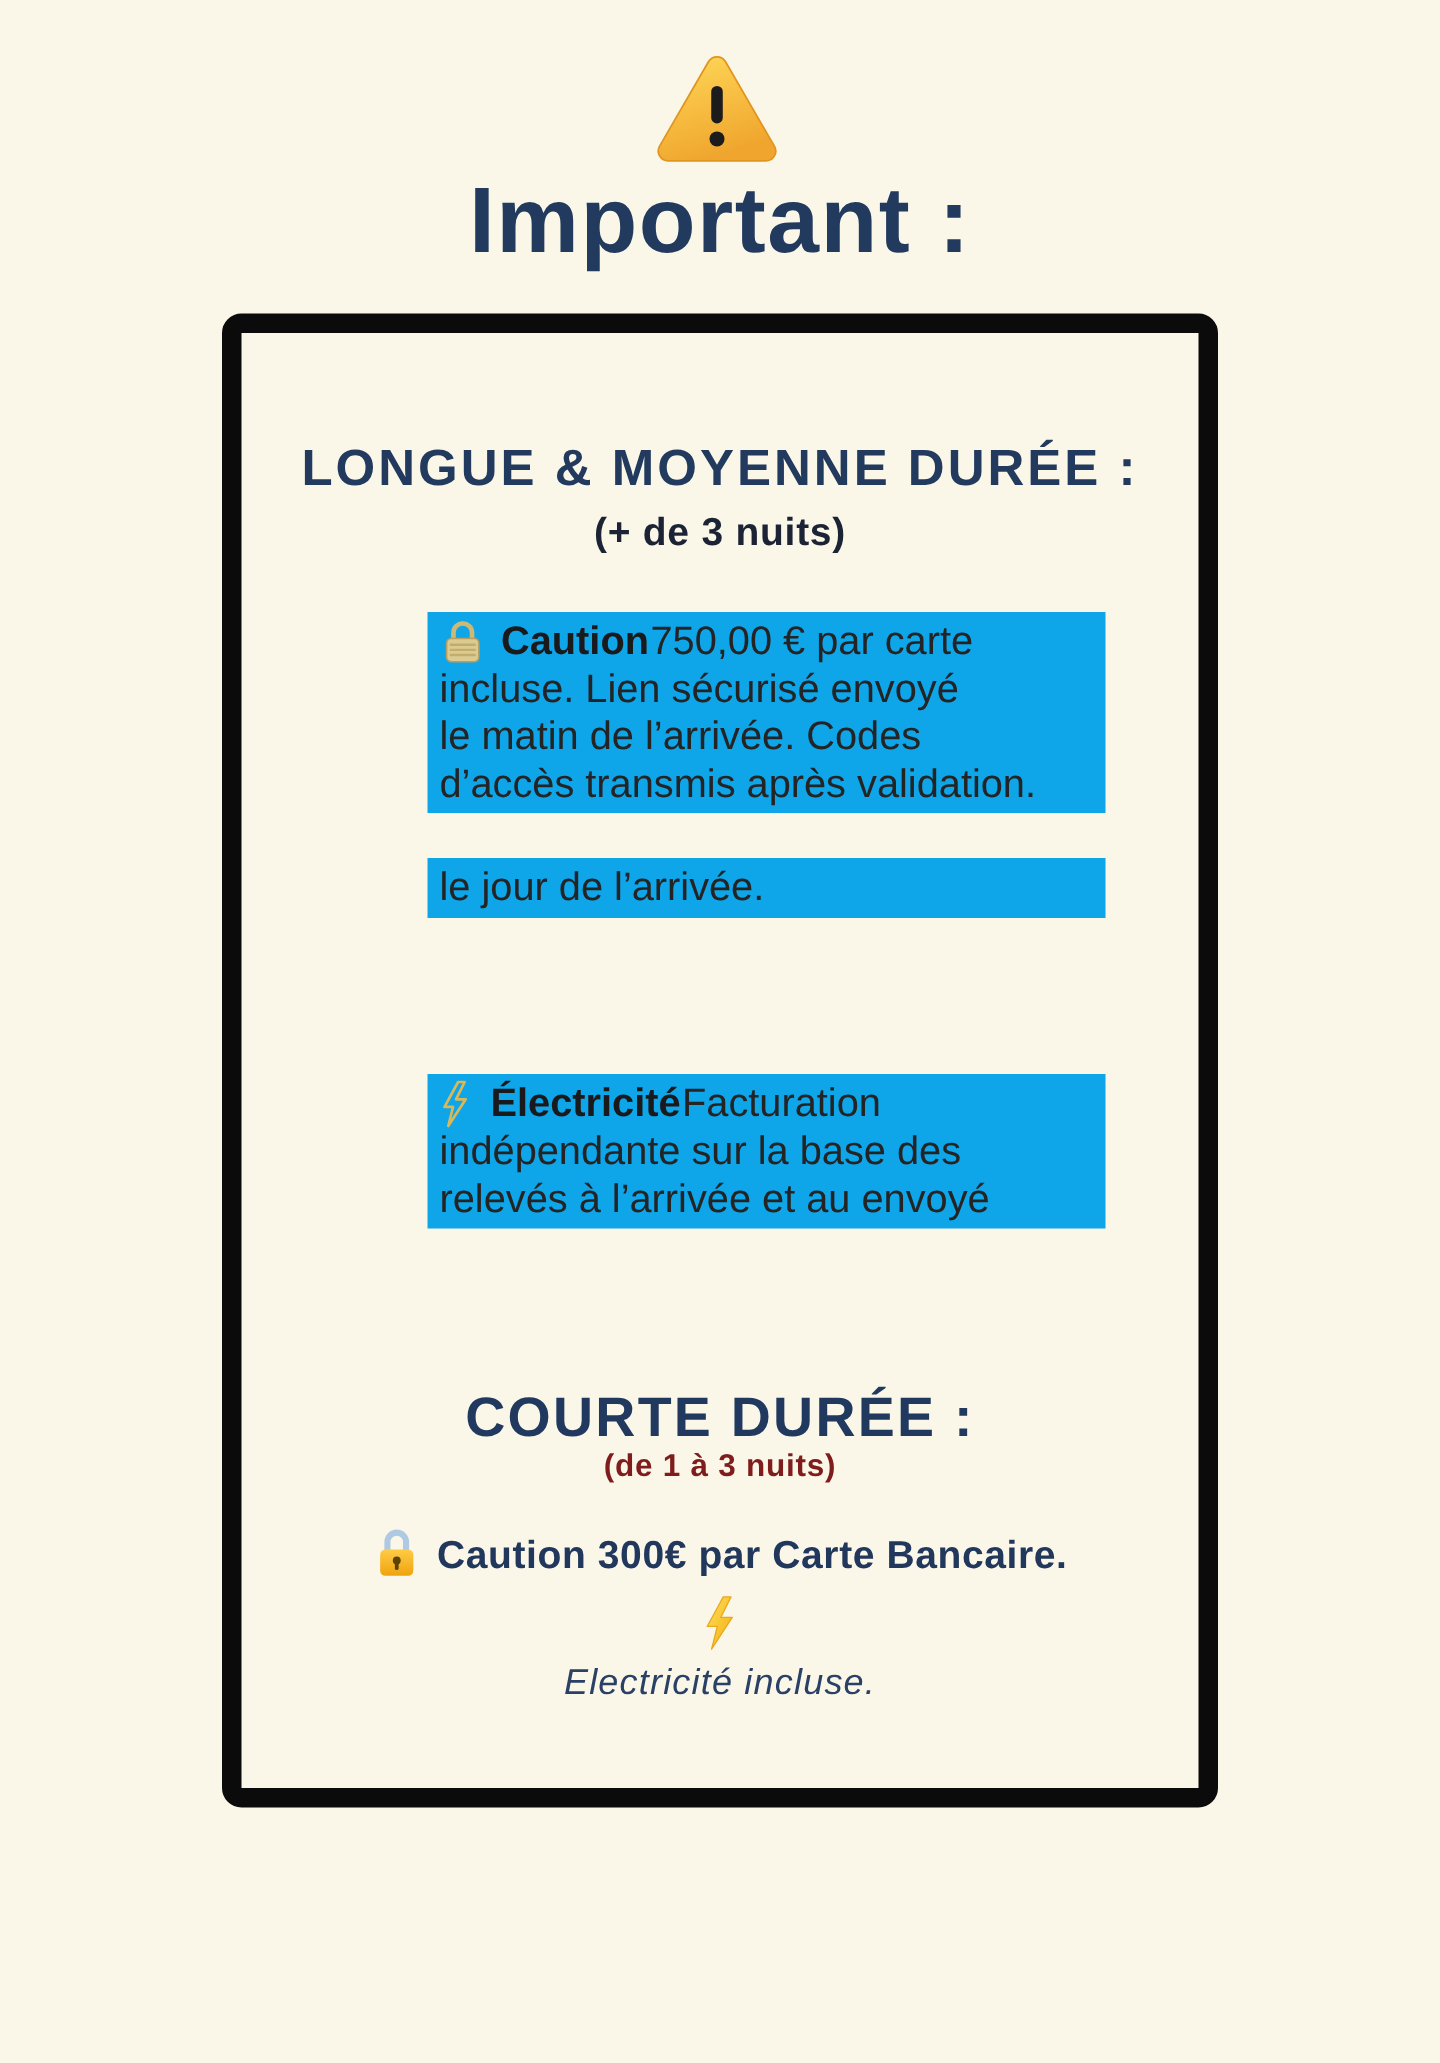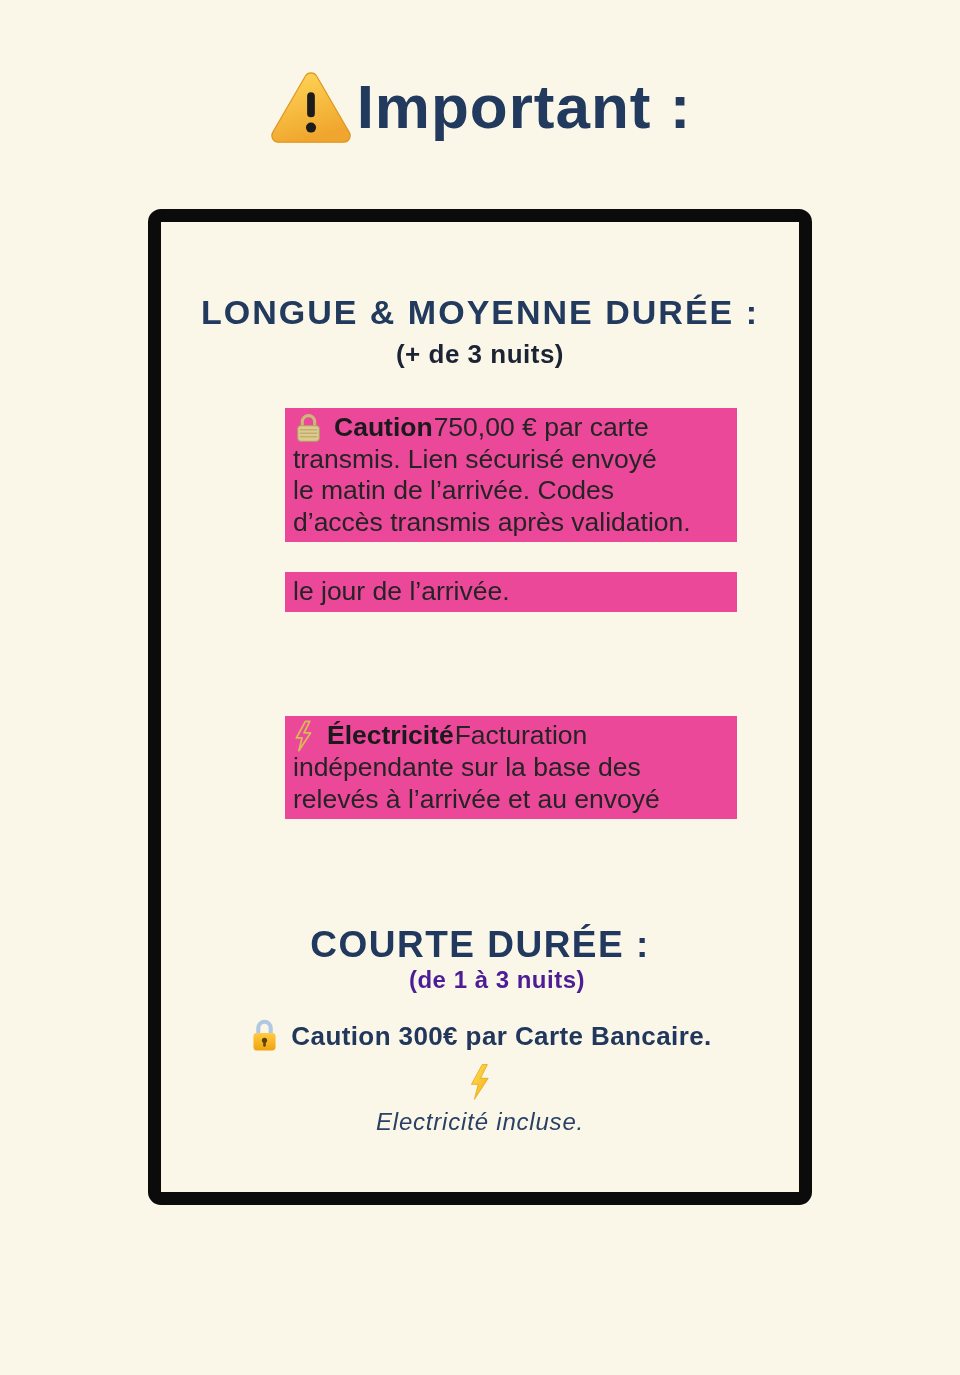--- a/index.html
+++ b/index.html
@@ -7,47 +7,47 @@
     position:relative;
     width:960px; height:1375px;
     background:#FAF7E9;
     font-family:"Liberation Sans", sans-serif;
     overflow:hidden;
   }
 
   
   .title-row {
     position:absolute; top:56px; left:0; right:0; height:100px;
-    display:flex; align-items:center; justify-content:center;
+    display:flex; align-items:center; justify-content:center;flex-direction:column;
   }
   .title-icon { width:84px; height:78px; margin-right:4px; margin-top:4px; flex:0 0 auto; }
   .title-text {
     font-size:62px; font-weight:bold; color:#223A5E; letter-spacing:1px;
   }
 
   
   .main-box {
     position:absolute; left:148px; top:209px;
     width:664px; height:996px;
     border:13px solid #0B0B0B; border-radius:13px;
     box-sizing:border-box;
   }
 
   .center-line { position:absolute; left:0; width:100%; text-align:center; }
 
   .h1 { top:71px; font-size:34px; font-weight:bold; color:#223A5E; letter-spacing:2px; }
   .sub1 { top:117px; font-size:26px; font-weight:bold; color:#1B2335; letter-spacing:0.5px; }
 
   .h2 { top:702px; font-size:37px; font-weight:bold; color:#21395E; letter-spacing:1.5px; }
-  .sub2 { top:744px; font-size:24px; font-weight:bold; color:#4c1d95; letter-spacing:0.5px;padding-left:17px; }
+  .sub2 { top:744px; font-size:21px; font-weight:bold; color:#7f1d1d; letter-spacing:0.5px; }
 
   
   .para {
     position:absolute; left:124px; width:436px;
-    background:#ec4899;
+    background:#0ea5e9;
     padding:4px 8px;
     font-size:26.5px; line-height:31.5px; color:#242424;
   }
   .para1 { top:186px; }
   .para2 { top:350px; }
   .para3 { top:494px; }
 
   .pline.lead { display:flex; align-items:center; }
   .plabel { font-weight:bold; color:#1A1A1C; }
   .ptext-after { margin-left:1px; }
@@ -99,21 +99,21 @@
     <div class="para para1">
       <div class="pline lead">
         <svg class="icon-pad" viewBox="0 0 34 33">
           <path d="M10.2 15.5 V10.3 a6.8 6.8 0 0 1 13.6 0 V15.5" fill="none" stroke="#CDB976" stroke-width="3.4" stroke-linecap="round"></path>
           <rect x="5.2" y="14.5" width="23.6" height="17" rx="3.4" fill="#DCCB90" stroke="#B49F60" stroke-width="1.2"></rect>
           <path d="M7.5 19 h19 M7.5 22.8 h19 M7.5 26.6 h19" stroke="#C2AD6C" stroke-width="1.8"></path>
         </svg>
         <span class="plabel">Caution</span>
         <span class="ptext-after">750,00 € par carte</span>
       </div>
-      <div class="pline">transmis. Lien sécurisé envoyé</div>
+      <div class="pline">incluse. Lien sécurisé envoyé</div>
       <div class="pline">le matin de l’arrivée. Codes</div>
       <div class="pline">d’accès transmis après validation.</div>
     </div>
 
     <div class="para para2">
       <div class="pline">le jour de l’arrivée.</div>
     </div>
 
     <div class="para para3">
       <div class="pline lead">

